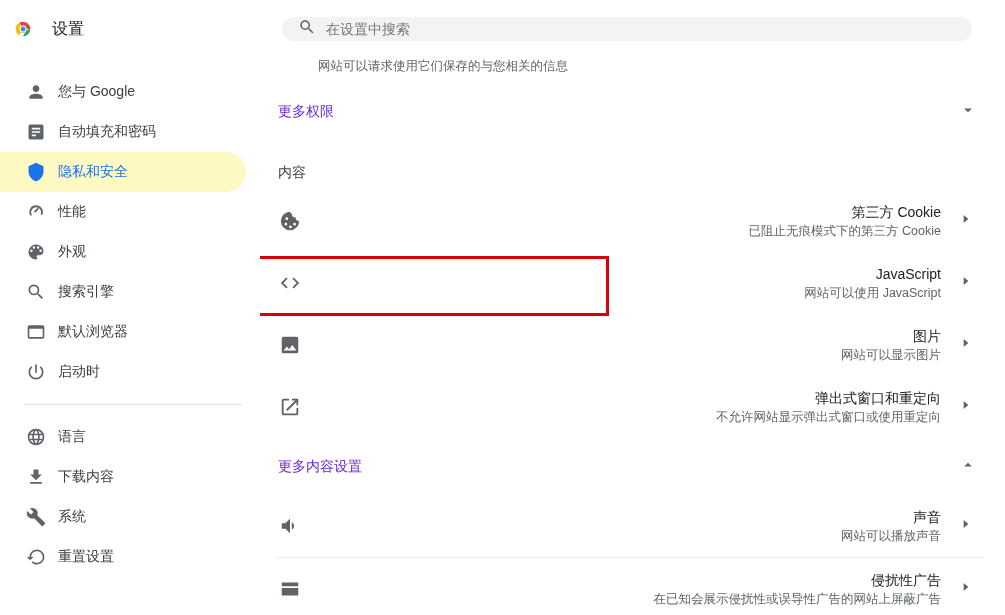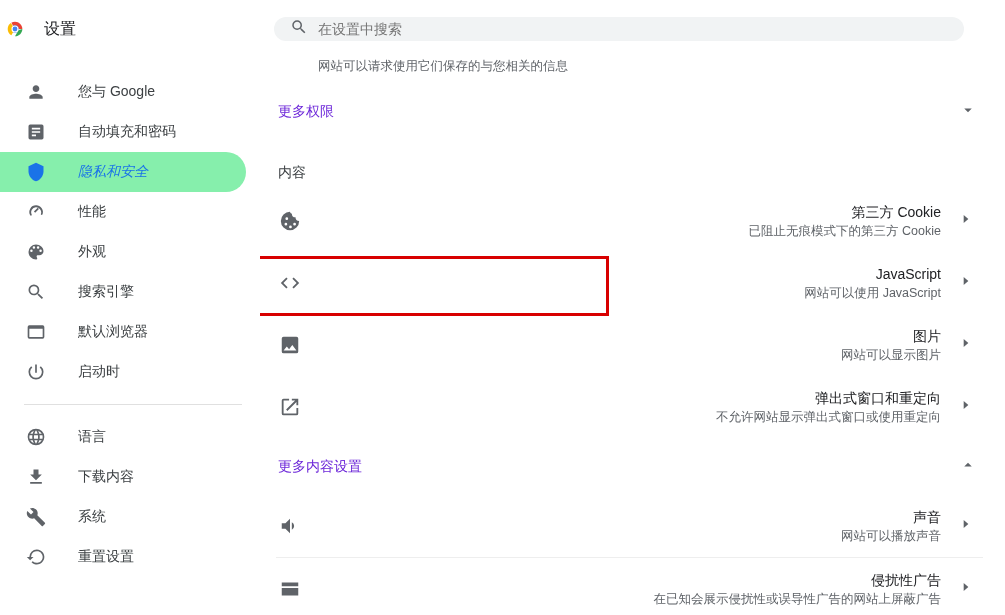--- a/index.html
+++ b/index.html
@@ -8,21 +8,21 @@
     background: #fff;
     color: #202124;
     width: 1005px;
     height: 615px;
     overflow: hidden;
   }
   .header {
     display: flex;
     align-items: center;
     height: 58px;
-    padding: 0 4px;
+    padding: 0 12px;
     gap: 18px;
   }
   .chrome-logo {
     width: 22px; height: 22px; flex-shrink: 0;
   }
   .header-title {
     font-size: 16px; color: #202124; flex-shrink: 0;
   }
   .search-wrap {
     margin-left: 180px;
@@ -45,31 +45,30 @@
   .body-row { display: flex; }
   .sidebar {
     width: 260px;
     padding-top: 14px;
     flex-shrink: 0;
   }
   .side-item {
     display: flex; align-items: center;
     height: 40px;
     padding-left: 26px;
-    gap: 32px;
+    gap: 12px;
     font-size: 14px;
     color: #3c4043;
     border-radius: 0 20px 20px 0;
     margin-right: 14px;
     cursor: pointer;
   }
   .side-item.active {
-    background: #86efac;
+    background: #fef9c3;
     color: #1a73e8;
-    font-style: italic;
   }
   .side-item.active .side-icon svg { fill: #1a73e8; }
   .side-icon { width: 20px; display:flex; align-items:center; justify-content:center; }
   .side-icon svg { fill: #5f6368; }
   .side-sep { height:1px; background:#e0e0e0; margin: 12px 18px 12px 24px; }
   .main {
     flex: 1;
     padding: 0 22px 0 16px;
     overflow: hidden;
   }

